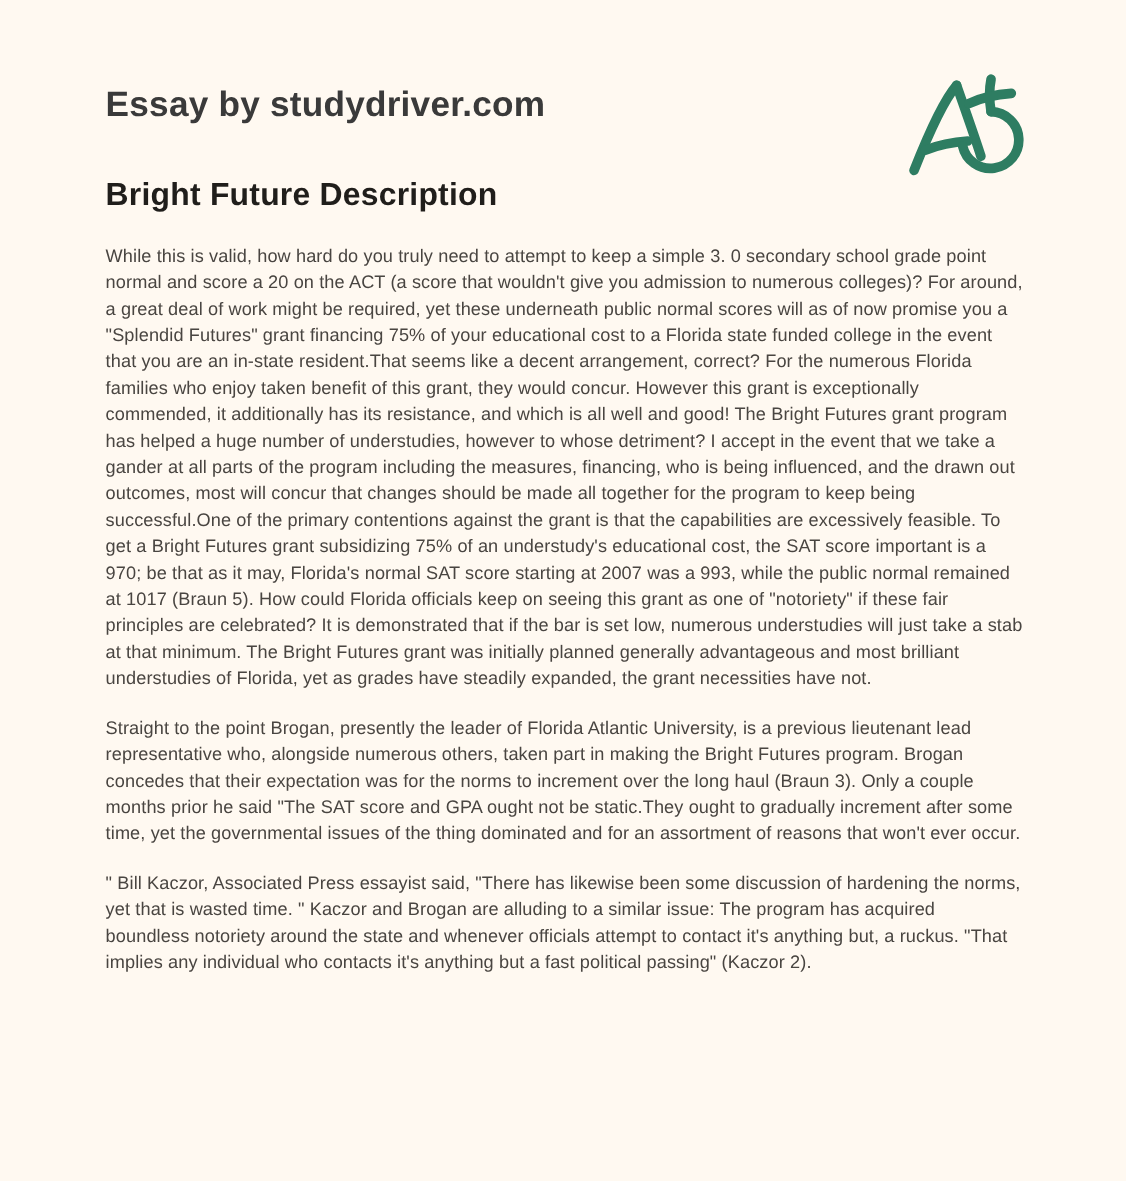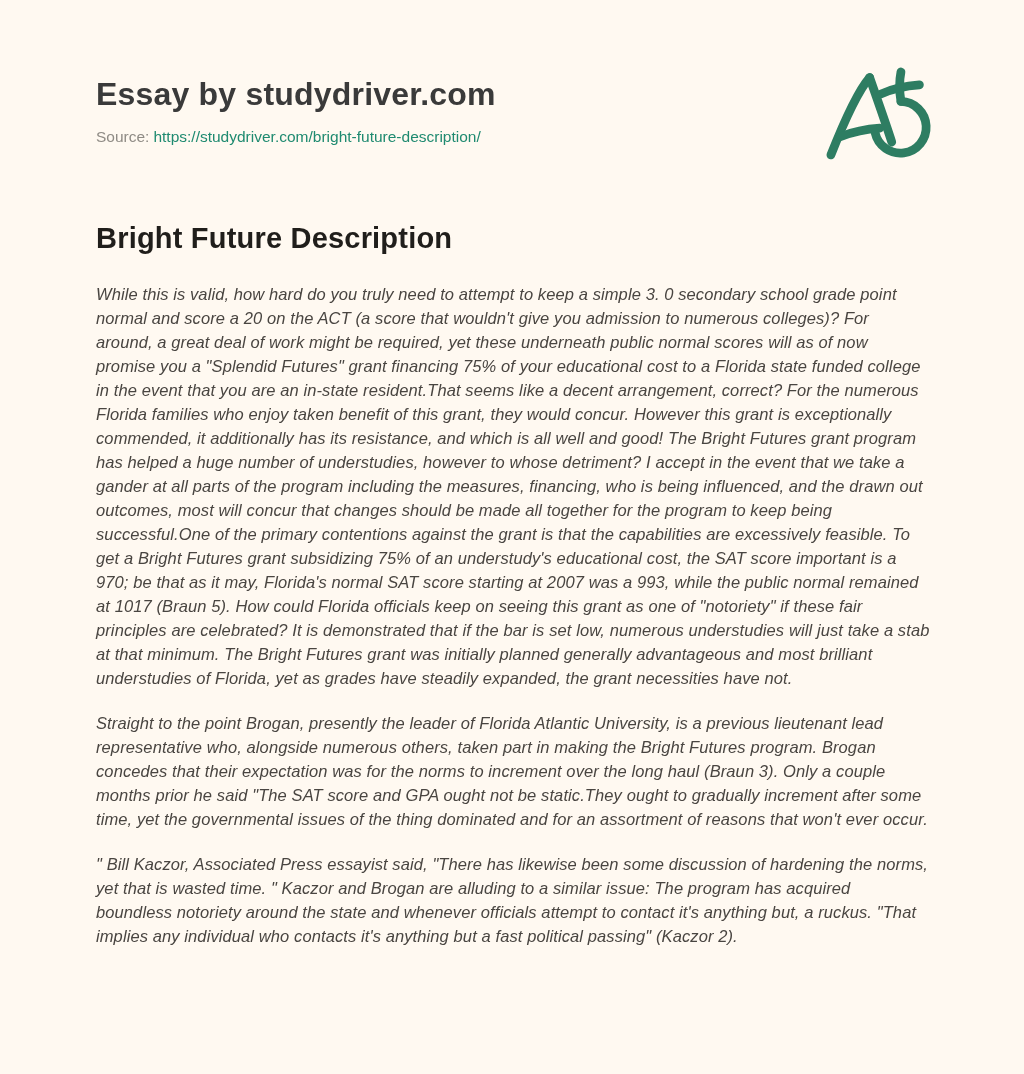--- a/index.html
+++ b/index.html
@@ -40,30 +40,29 @@
   }
   .logo {
     position: absolute;
     top: 60px;
     right: 86px;
     width: 122px;
     height: 106px;
   }
   .logo svg { width: 100%; height: 100%; }
   .essay-title {
-    margin-top: 76px;
+    margin-top: 48px;
     font-size: 29px;
     font-weight: 700;
     color: #201E1B;
     letter-spacing: 0.2px;
   }
   .essay-body {
     margin-top: 27px;
     width: 834px;
-    font-style: italic;
   }
   .essay-body p {
     font-size: 16.5px;
     line-height: 24px;
     color: #494541;
     margin-bottom: 21px;
     letter-spacing: 0.1px;
   }
 </style>
 </head>
@@ -79,23 +78,20 @@
         <path d="M26,83 C39,78 54,75 68,74"></path>
         <path d="M91,13 C89,23 89,33 91,45"></path>
         <path d="M69,37 C82,31 96,28 111,27"></path>
         <path d="M91,45 A28,28 0 1 1 63,79"></path>
       </g>
     </svg>
   </div>
 
   <div class="header-title">Essay by studydriver.com</div>
 
-  <div class="source-line">
-    <span class="source-label">Source:</span><a class="source-link" href="#">https://studydriver.com/bright-future-description/</a>
-  </div>
 
   <h1 class="essay-title">Bright Future Description</h1>
 
   <div class="essay-body">
     <p>While this is valid, how hard do you truly need to attempt to keep a simple 3. 0 secondary school grade point normal and score a 20 on the ACT (a score that wouldn't give you admission to numerous colleges)? For around, a great deal of work might be required, yet these underneath public normal scores will as of now promise you a "Splendid Futures" grant financing 75% of your educational cost to a Florida state funded college in the event that you are an in-state resident.That seems like a decent arrangement, correct? For the numerous Florida families who enjoy taken benefit of this grant, they would concur. However this grant is exceptionally commended, it additionally has its resistance, and which is all well and good! The Bright Futures grant program has helped a huge number of understudies, however to whose detriment? I accept in the event that we take a gander at all parts of the program including the measures, financing, who is being influenced, and the drawn out outcomes, most will concur that changes should be made all together for the program to keep being successful.One of the primary contentions against the grant is that the capabilities are excessively feasible. To get a Bright Futures grant subsidizing 75% of an understudy's educational cost, the SAT score important is a 970; be that as it may, Florida's normal SAT score starting at 2007 was a 993, while the public normal remained at 1017 (Braun 5). How could Florida officials keep on seeing this grant as one of "notoriety" if these fair principles are celebrated? It is demonstrated that if the bar is set low, numerous understudies will just take a stab at that minimum. The Bright Futures grant was initially planned generally advantageous and most brilliant understudies of Florida, yet as grades have steadily expanded, the grant necessities have not.</p>
     <p>Straight to the point Brogan, presently the leader of Florida Atlantic University, is a previous lieutenant lead representative who, alongside numerous others, taken part in making the Bright Futures program. Brogan concedes that their expectation was for the norms to increment over the long haul (Braun 3). Only a couple months prior he said "The SAT score and GPA ought not be static.They ought to gradually increment after some time, yet the governmental issues of the thing dominated and for an assortment of reasons that won't ever occur.</p>
     <p>" Bill Kaczor, Associated Press essayist said, "There has likewise been some discussion of hardening the norms, yet that is wasted time. " Kaczor and Brogan are alluding to a similar issue: The program has acquired boundless notoriety around the state and whenever officials attempt to contact it's anything but, a ruckus. "That implies any individual who contacts it's anything but a fast political passing" (Kaczor 2).</p>
   </div>
 
 </div>

